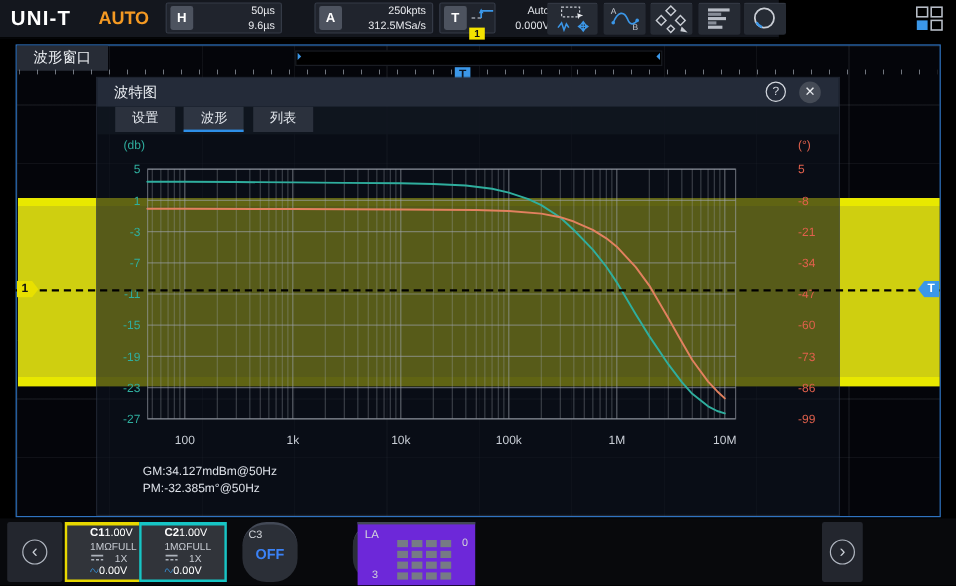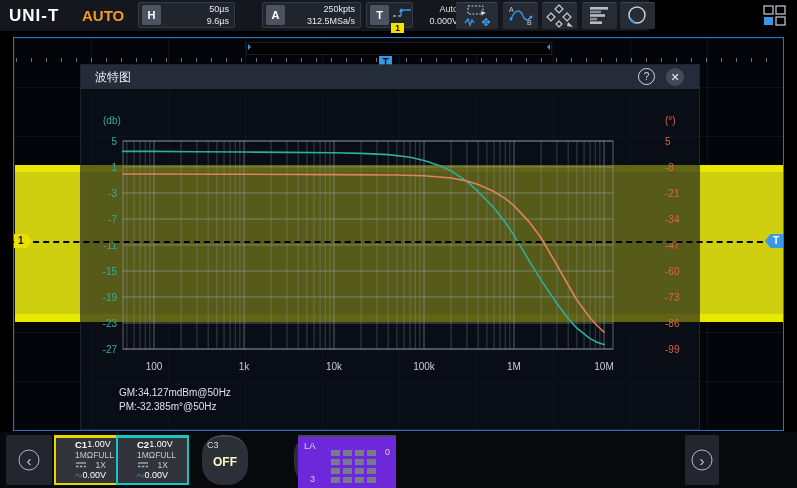--- a/index.html
+++ b/index.html
@@ -65,21 +65,21 @@
   .navbox{position:absolute;top:3px;height:50px;background:#23262e;border-radius:2px;}
   .navcircle{position:absolute;left:50%;top:50%;transform:translate(-50%,-50%);width:21px;height:21px;
              border:1.5px solid #b0b6c0;border-radius:50%;color:#ccd1d8;font-size:15px;text-align:center;line-height:19px;box-sizing:border-box;}
   .chbox{position:absolute;top:3px;width:73px;height:50px;background:#31343a;border:2px solid #888;
          border-top-width:3px;box-sizing:border-box;padding:1px 19px;}
   .chrow{display:flex;justify-content:space-between;align-items:center;height:10.4px;font-size:8.5px;color:#c6cad1;}
   .chrow .chid{font-size:9.5px;font-weight:bold;color:#fff;}
   .chrow .wht{color:#fff;font-size:9px;}
   .offbox{position:absolute;top:3px;width:46px;height:50px;background:#2b2f37;border-top:2px solid #434956;box-sizing:border-box;border-radius:20px;}
   .offbox .offid{position:absolute;left:5px;top:3px;font-size:9px;color:#d3d6db;}
-  .offbox .offtxt{position:absolute;left:0;right:0;top:18px;text-align:center;font-size:12px;font-weight:bold;color:#fef9c3;}
+  .offbox .offtxt{position:absolute;left:0;right:0;top:18px;text-align:center;font-size:12px;font-weight:bold;color:#3b82f6;}
   .labox{position:absolute;left:298px;top:3px;width:98px;height:66px;background:#6d28d9;border-top:2px solid #434956;box-sizing:border-box;}
   .labox .laid{position:absolute;left:6px;top:3px;font-size:9.5px;color:#d3d6db;}
   #la-grid{position:absolute;left:33px;top:13px;width:50px;display:grid;grid-template-columns:repeat(4,9px);
            grid-auto-rows:6px;gap:3px;}
   .la-bit{background:#767b85;display:block;}
   .la-first{position:absolute;left:87px;top:10px;font-size:9px;color:#d0d3d8;}
   .la-last{position:absolute;left:12px;top:37px;font-size:9px;color:#d0d3d8;}
   .datetime{position:absolute;left:721px;top:3px;width:74px;height:50px;background:#363a45;text-align:center;color:#fff;}
   .dt-time{font-size:10px;line-height:12px;}
   .dt-date{font-size:9px;line-height:12px;}
@@ -176,35 +176,41 @@
           <rect x="2" y="2" width="9" height="8"></rect>
           <rect x="14" y="2" width="9" height="8"></rect>
           <rect x="14" y="13" width="9" height="8"></rect>
         </g>
         <rect x="2" y="13" width="9" height="8" fill="#3b97e8"></rect>
       </svg>
     </div>
   </div>
 
   <div class="wavearea">
+    <div class="wintab">波形窗口</div>
     <div class="posbar"></div>
     <div class="ruler"></div>
     <div class="tmark-top">T</div>
     <div class="band"></div>
   </div>
 
   <div class="levelline"></div>
   <div class="tag1">1</div>
   <div class="tagT">T</div>
 
   <div class="dialog">
     <div class="dlg-title">
       <span class="dlg-title-text">波特图</span>
       <div class="helpbtn">?</div>
       <div class="closebtn">✕</div>
+    </div>
+    <div class="dlg-tabs">
+      <div class="dlg-tab">设置</div>
+      <div class="dlg-tab active">波形</div>
+      <div class="dlg-tab">列表</div>
     </div>
     <svg id="bode-svg" width="620" height="320" viewBox="0 0 620 320">
         <line x1="45.90730039024169" y1="30" x2="45.90730039024169" y2="238" stroke="rgba(158,164,174,0.32)" stroke-width="1"></line>
         <line x1="53.033612534527926" y1="30" x2="53.033612534527926" y2="238" stroke="rgba(158,164,174,0.32)" stroke-width="1"></line>
         <line x1="59.05882360128312" y1="30" x2="59.05882360128312" y2="238" stroke="rgba(158,164,174,0.32)" stroke-width="1"></line>
         <line x1="64.27809882927492" y1="30" x2="64.27809882927492" y2="238" stroke="rgba(158,164,174,0.32)" stroke-width="1"></line>
         <line x1="68.88182584953923" y1="30" x2="68.88182584953923" y2="238" stroke="rgba(158,164,174,0.32)" stroke-width="1"></line>
         <line x1="73" y1="30" x2="73" y2="238" stroke="rgba(158,164,174,0.55)" stroke-width="1"></line>
         <line x1="100.09269960975831" y1="30" x2="100.09269960975831" y2="238" stroke="rgba(158,164,174,0.32)" stroke-width="1"></line>
         <line x1="115.94091292476963" y1="30" x2="115.94091292476963" y2="238" stroke="rgba(158,164,174,0.32)" stroke-width="1"></line>

